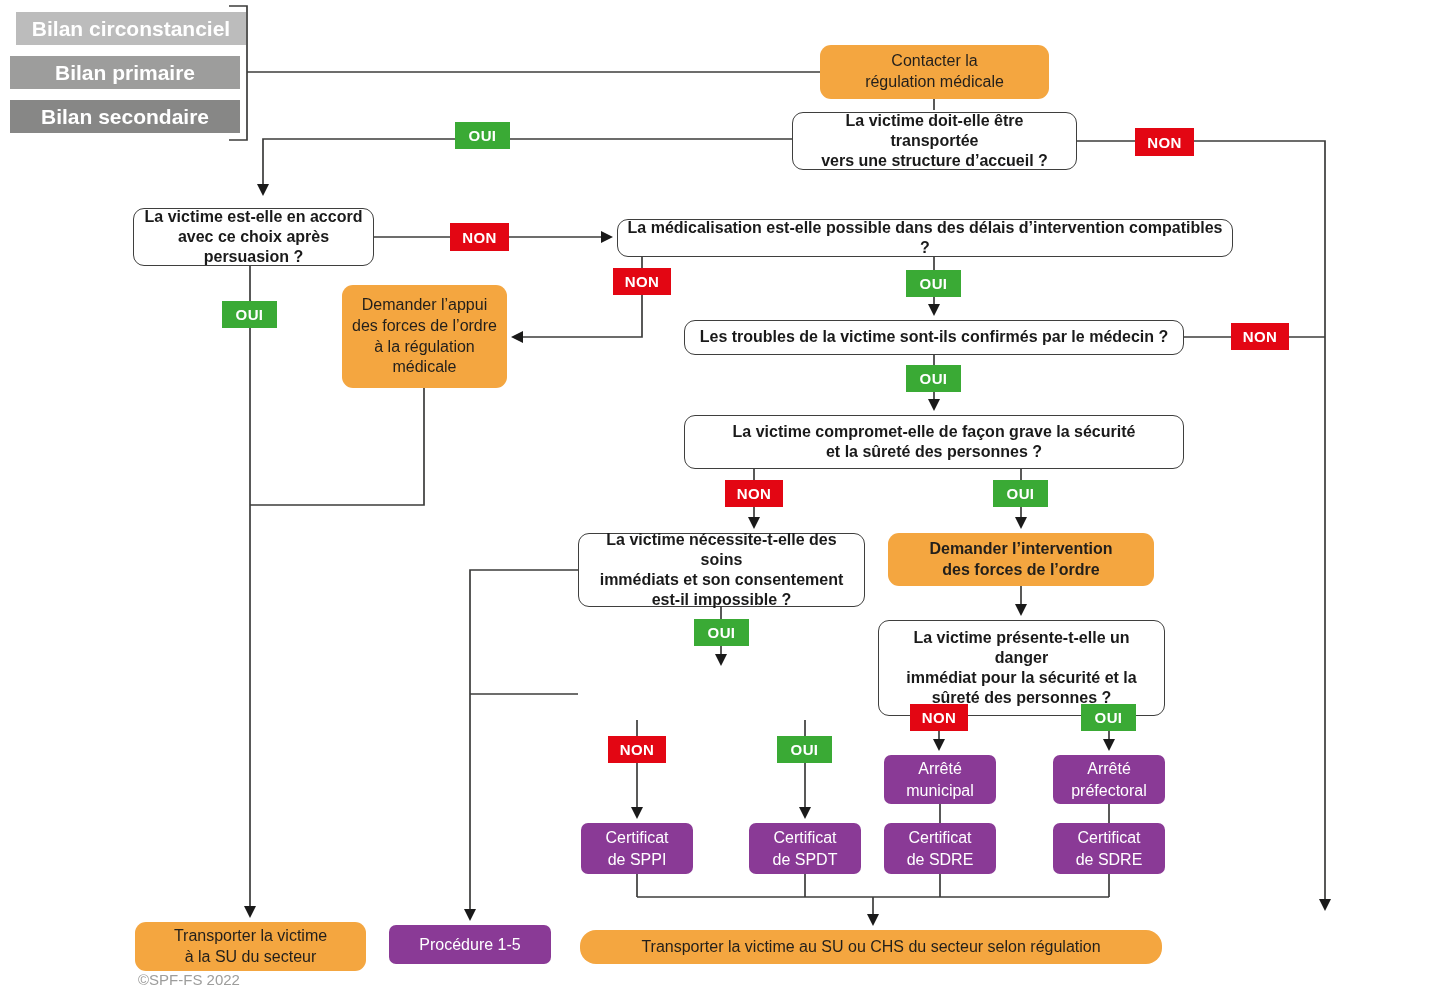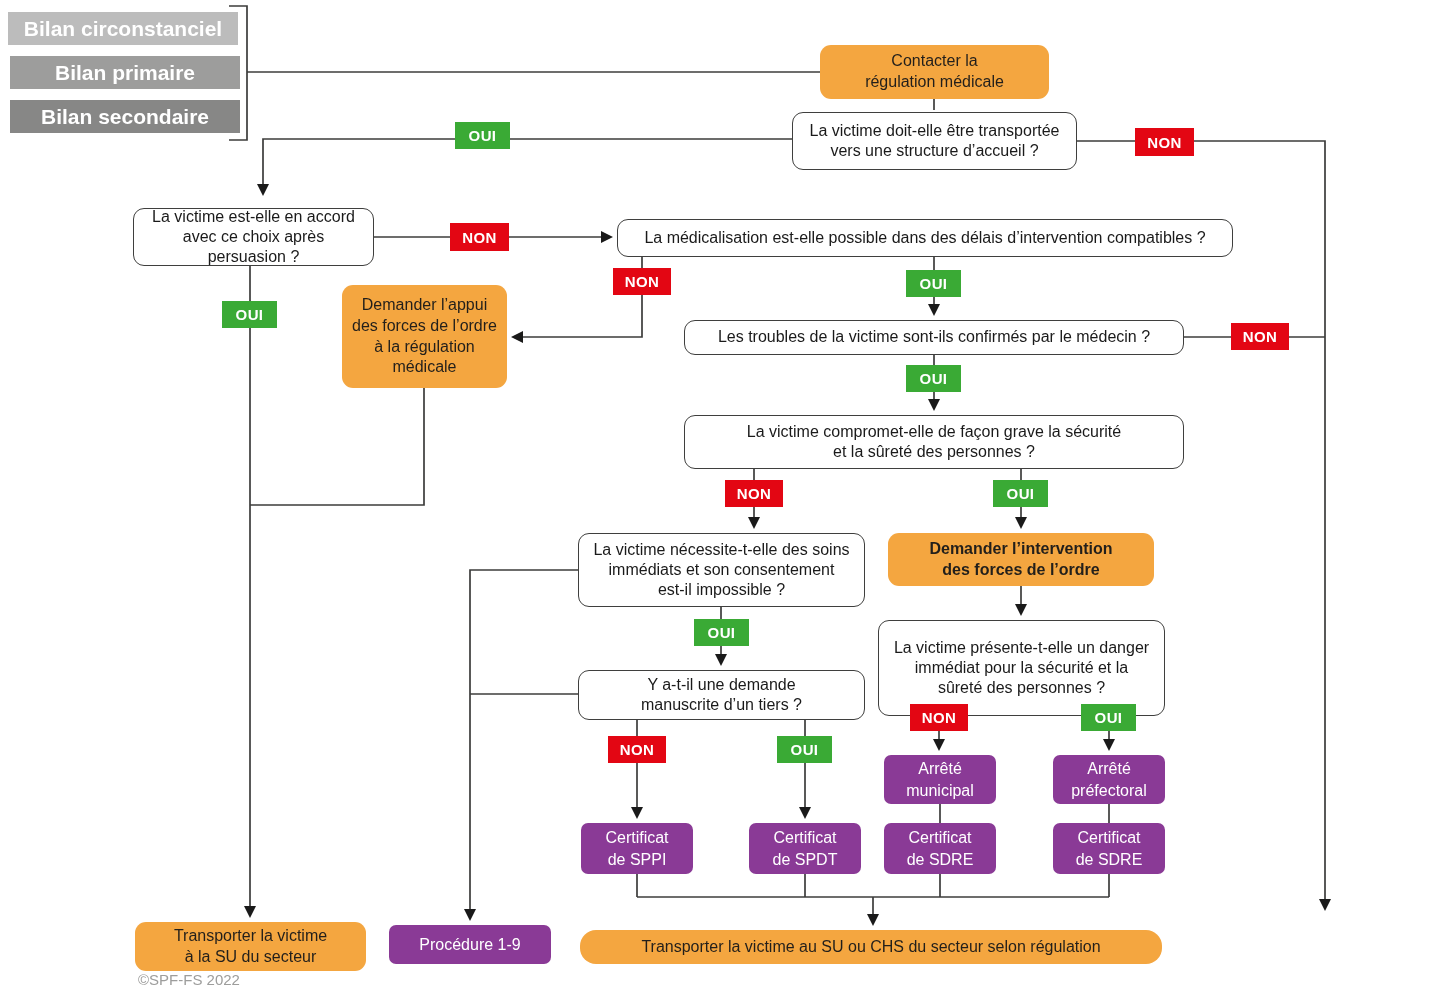--- a/index.html
+++ b/index.html
@@ -9,21 +9,21 @@
     background:#ffffff; overflow:hidden;
   }
   svg.edges { position:absolute; left:0; top:0; }
   .node {
     position:absolute; box-sizing:border-box;
     display:flex; align-items:center; justify-content:center;
     text-align:center; white-space:pre-line;
   }
   .decision {
     background:#ffffff; border:1.8px solid #3f3f3e; border-radius:11px;
-    color:#1a1a1a; font-size:16px; line-height:1.26; padding:2px 8px;
+    color:#1a1a1a; font-size:16px; line-height:1.26; padding:2px 8px;font-weight:bold;
   }
   .action {
     background:#f4a640; border-radius:11px;
     color:#221f1b; font-size:16px; line-height:1.3; padding:2px 8px;
   }
   .action.wide { border-radius:16px; }
   .doc {
     background:#8a3a96; border-radius:7px;
     color:#ffffff; font-size:16px; line-height:1.32; padding:2px 18px;
   }
@@ -100,21 +100,21 @@
 
       <path d="M637,874 V897"></path>
       <path d="M805,874 V897"></path>
       <path d="M940,874 V897"></path>
       <path d="M1109,874 V897"></path>
       <path d="M637,897 H1109"></path>
       <path d="M873,897 V924" marker-end="url(#arr)"></path>
     </g>
   </svg>
 
-  <div class="legend-box g1" style="left:8px; top:12px; width:230px; height:33px;">Bilan circonstanciel</div>
+  <div class="legend-box g1" style="left:16px; top:12px; width:230px; height:33px;">Bilan circonstanciel</div>
   <div class="legend-box g2" style="left:10px; top:56px; width:230px; height:33px;">Bilan primaire</div>
   <div class="legend-box g3" style="left:10px; top:100px; width:230px; height:33px;">Bilan secondaire</div>
 
   <div class="node action" style="left:820px; top:45px; width:229px; height:54px;">Contacter la
 régulation médicale</div>
 
   <div class="node decision" style="left:792px; top:112px; width:285px; height:58px;">La victime doit-elle être transportée
 vers une structure d’accueil ?</div>
 
   <div class="node decision" style="left:133px; top:208px; width:241px; height:58px;">La victime est-elle en accord
@@ -132,22 +132,20 @@
   <div class="node decision" style="left:578px; top:533px; width:287px; height:74px;">La victime nécessite-t-elle des soins
 immédiats et son consentement
 est-il impossible ?</div>
 
   <div class="node decision" style="left:684px; top:415px; width:500px; height:54px;">La victime compromet-elle de façon grave la sécurité
 et la sûreté des personnes ?</div>
 
   <div class="node action" style="left:888px; top:533px; width:266px; height:53px;font-weight:bold;">Demander l’intervention
 des forces de l’ordre</div>
 
-  <div class="node decision" style="left:578px; top:670px; width:287px; height:50px;">Y a-t-il une demande
-manuscrite d’un tiers ?</div>
 
   <div class="node decision" style="left:878px; top:620px; width:287px; height:96px;">La victime présente-t-elle un danger
 immédiat pour la sécurité et la
 sûreté des personnes ?</div>
 
   <div class="node doc" style="left:884px; top:755px; width:112px; height:49px;">Arrêté
 municipal</div>
 
   <div class="node doc" style="left:1053px; top:755px; width:112px; height:49px;">Arrêté
 préfectoral</div>
@@ -160,21 +158,21 @@
 
   <div class="node doc" style="left:884px; top:823px; width:112px; height:51px;">Certificat
 de SDRE</div>
 
   <div class="node doc" style="left:1053px; top:823px; width:112px; height:51px;">Certificat
 de SDRE</div>
 
   <div class="node action" style="left:135px; top:922px; width:231px; height:49px;">Transporter la victime
 à la SU du secteur</div>
 
-  <div class="node doc" style="left:389px; top:925px; width:162px; height:39px;">Procédure 1-9</div>
+  <div class="node doc" style="left:389px; top:925px; width:162px; height:39px;">Procédure 1-5</div>
 
   <div class="node action wide" style="left:580px; top:930px; width:582px; height:34px;">Transporter la victime au SU ou CHS du secteur selon régulation</div>
 
 
   <div class="badge yes" style="left:455px; top:122px; width:55px; height:27px;">OUI</div>
   <div class="badge no" style="left:1135px; top:128px; width:59px; height:28px;">NON</div>
   <div class="badge no" style="left:450px; top:223px; width:59px; height:28px;">NON</div>
   <div class="badge yes" style="left:222px; top:301px; width:55px; height:27px;">OUI</div>
   <div class="badge no" style="left:613px; top:268px; width:58px; height:27px;">NON</div>
   <div class="badge yes" style="left:906px; top:270px; width:55px; height:27px;">OUI</div>

